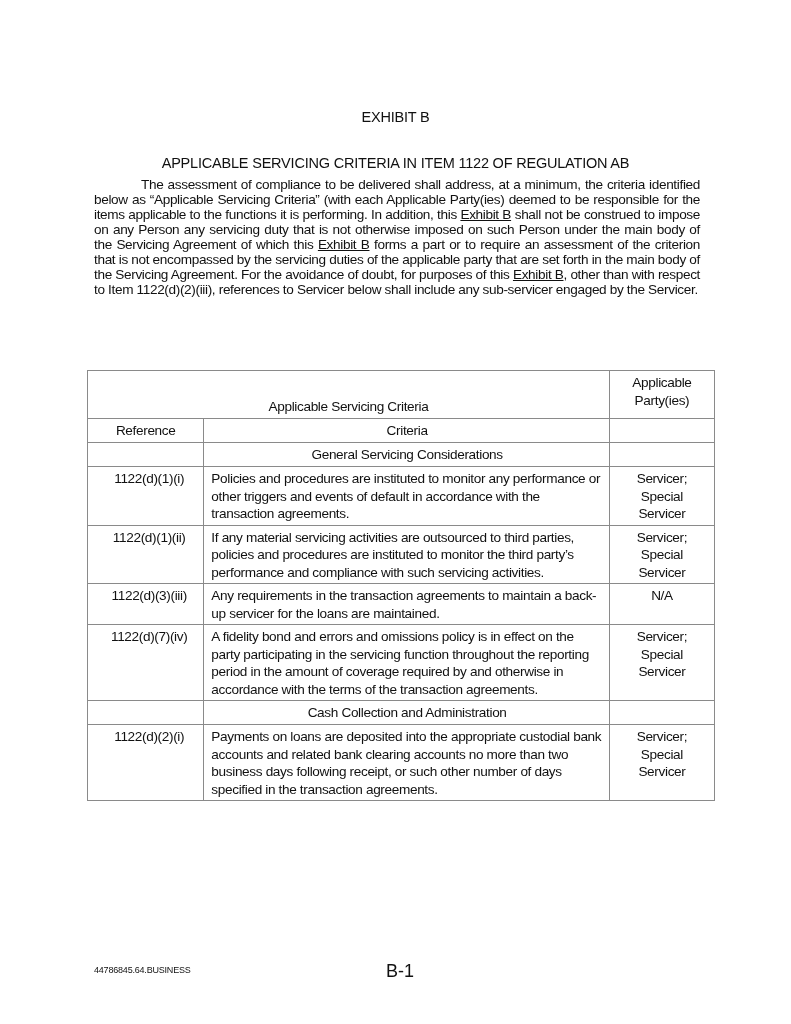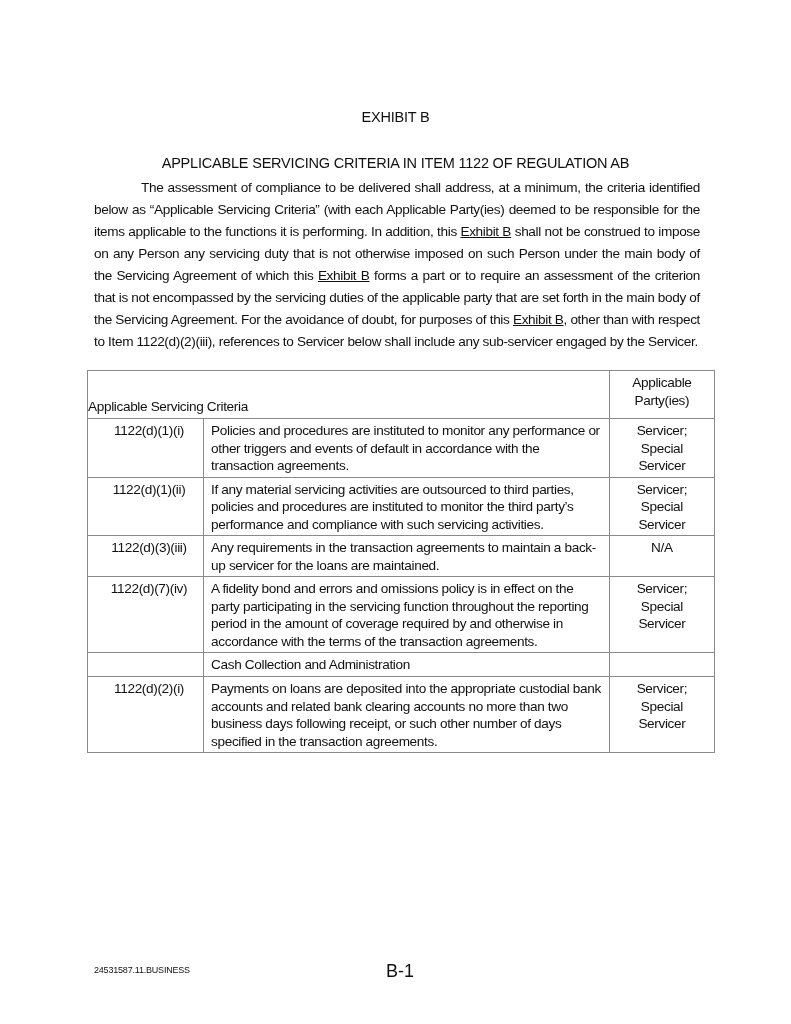--- a/index.html
+++ b/index.html
@@ -9,36 +9,36 @@
       color: #111;
     }
     .title {
       position: absolute; left: 0; width: 791px; text-align: center;
       font-size: 14.5px; letter-spacing: -0.2px;
     }
     #exhibit-title { top: 109px; }
     #exhibit-subtitle { top: 155px; }
     .para {
       position: absolute; left: 94px; width: 606px; top: 177px;
-      font-size: 13.6px; line-height: 22px; text-align: justify;
+      font-size: 13.6px; line-height: 15px; text-align: justify;
       text-indent: 47px; letter-spacing: -0.35px;
     }
     .para u { text-decoration: underline; }
     table.crit {
       position: absolute; left: 87px; top: 370px; width: 628px;
       border-collapse: collapse; font-size: 13.6px; letter-spacing: -0.35px;
     }
     table.crit td {
       border: 1px solid #8a8a8a; padding: 0; vertical-align: top;
       line-height: 17.5px;
     }
     .c-ref { width: 111px; padding-left: 7px !important; text-align: center; }
     .c-crit { width: 406px; padding-left: 7px !important; padding-right: 6px !important; }
     .c-party { width: 106px; text-align: center; }
-    .center { text-align: left; }
+    .center { text-align: center; }
     tr.hdr td { height: 42px; vertical-align: bottom; padding-bottom: 3px !important; }
     tr.hdr td.c-party { vertical-align: top; padding-top: 3px !important; padding-bottom: 2px !important; text-align: center; }
     tr.sub td { height: 23px; vertical-align: middle; }
     tr.body td { padding-top: 3px !important; padding-bottom: 2px !important; }
     .footer-id {
       position: absolute; left: 94px; top: 965px; font-size: 9px;
       font-family: "Liberation Sans", sans-serif; letter-spacing: -0.2px;
     }
     .footer-page {
       position: absolute; left: 386px; top: 961px; font-size: 18px;
@@ -52,21 +52,31 @@
 <div class="title" id="exhibit-subtitle">APPLICABLE SERVICING CRITERIA IN ITEM 1122 OF REGULATION AB</div>
 
 <p class="para" style="margin:0;"><span>The assessment of compliance to be delivered shall address, at a minimum, the criteria identified below as “Applicable Servicing Criteria” (with each Applicable Party(ies) deemed to be responsible for the items applicable to the functions it is performing.  In addition, this </span><u>Exhibit B</u><span> shall not be construed to impose on any Person any servicing duty that is not otherwise imposed on such Person under the main body of the Servicing Agreement of which this </span><u>Exhibit B</u><span> forms a part or to require an assessment of the criterion that is not encompassed by the servicing duties of the applicable party that are set forth in the main body of the Servicing Agreement.  For the avoidance of doubt, for purposes of this </span><u>Exhibit B</u><span>, other than with respect to Item 1122(d)(2)(iii), references to Servicer below shall include any sub-servicer engaged by the Servicer.</span></p>
 
 <table class="crit">
   <tbody>
       <tr class="hdr">
     <td colspan="2" class="center">Applicable Servicing Criteria</td>
     <td class="c-party">Applicable Party(ies)</td>
   </tr>
+  <tr class="sub">
+    <td class="c-ref center" style="padding-left:0 !important;">Reference</td>
+    <td class="c-crit center">Criteria</td>
+    <td class="c-party"></td>
+  </tr>
 
+  <tr class="sub">
+    <td class="c-ref"></td>
+    <td class="c-crit center">General Servicing Considerations</td>
+    <td class="c-party"></td>
+  </tr>
   <tr class="body">
     <td class="c-ref">1122(d)(1)(i)</td>
     <td class="c-crit">Policies and procedures are instituted to monitor any performance or other triggers and events of default in accordance with the transaction agreements.</td>
     <td class="c-party">
           <div style="width:64px;margin:0 auto;">Servicer; Special Servicer</div>
         </td>
   </tr>
   <tr class="body">
     <td class="c-ref">1122(d)(1)(ii)</td>
     <td class="c-crit">If any material servicing activities are outsourced to third parties, policies and procedures are instituted to monitor the third party’s performance and compliance with such servicing activities.</td>
@@ -97,14 +107,14 @@
   <tr class="body">
     <td class="c-ref">1122(d)(2)(i)</td>
     <td class="c-crit">Payments on loans are deposited into the appropriate custodial bank accounts and related bank clearing accounts no more than two business days following receipt, or such other number of days specified in the transaction agreements.</td>
     <td class="c-party">
           <div style="width:64px;margin:0 auto;">Servicer; Special Servicer</div>
         </td>
   </tr>
 </tbody>
   </table>
 
-<div class="footer-id">24531587.11.BUSINESS</div>
+<div class="footer-id">44786845.64.BUSINESS</div>
 <div class="footer-page">B-1</div>
 
 </body></html>

